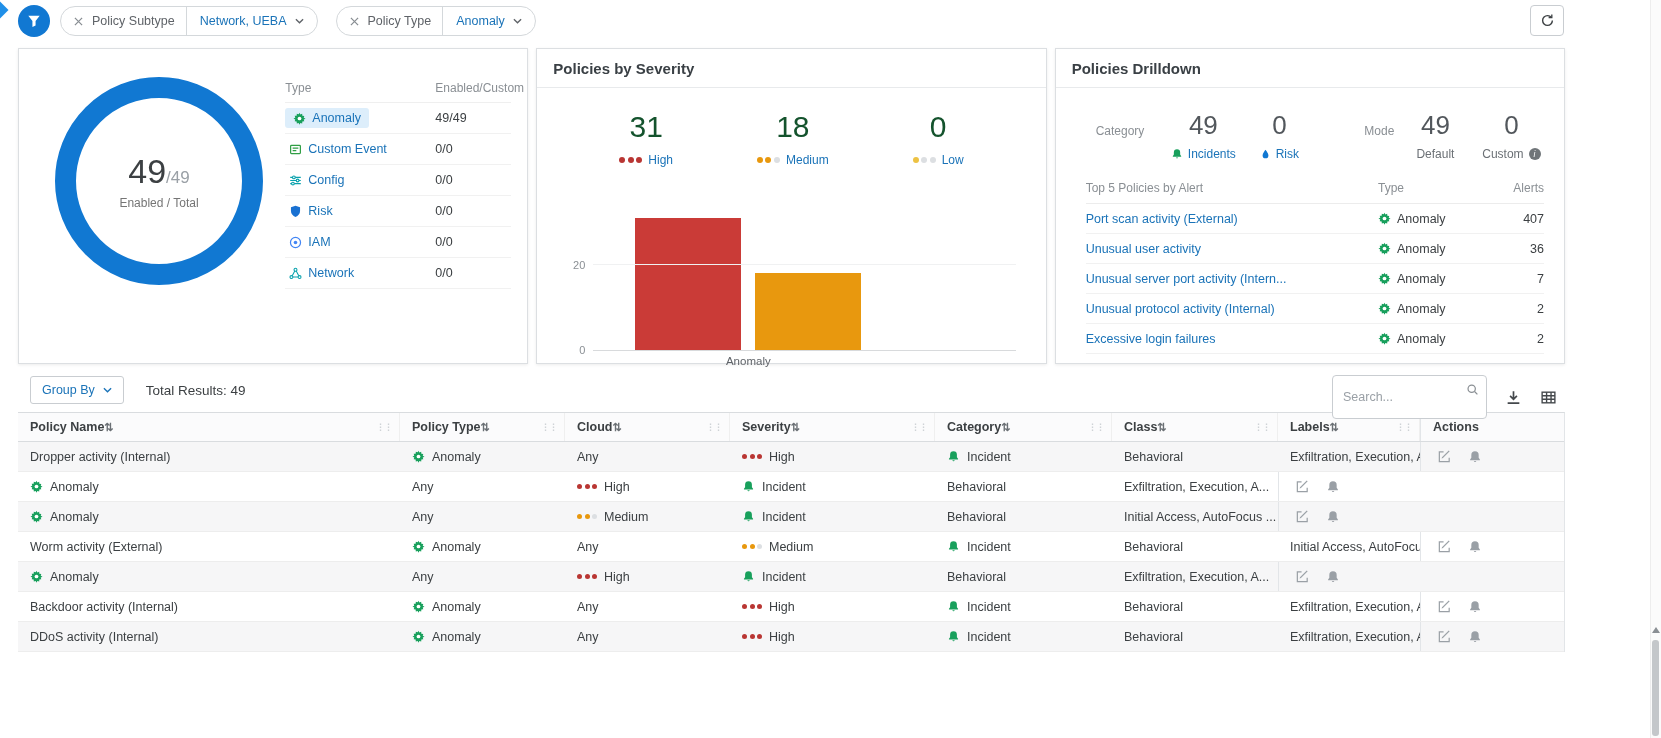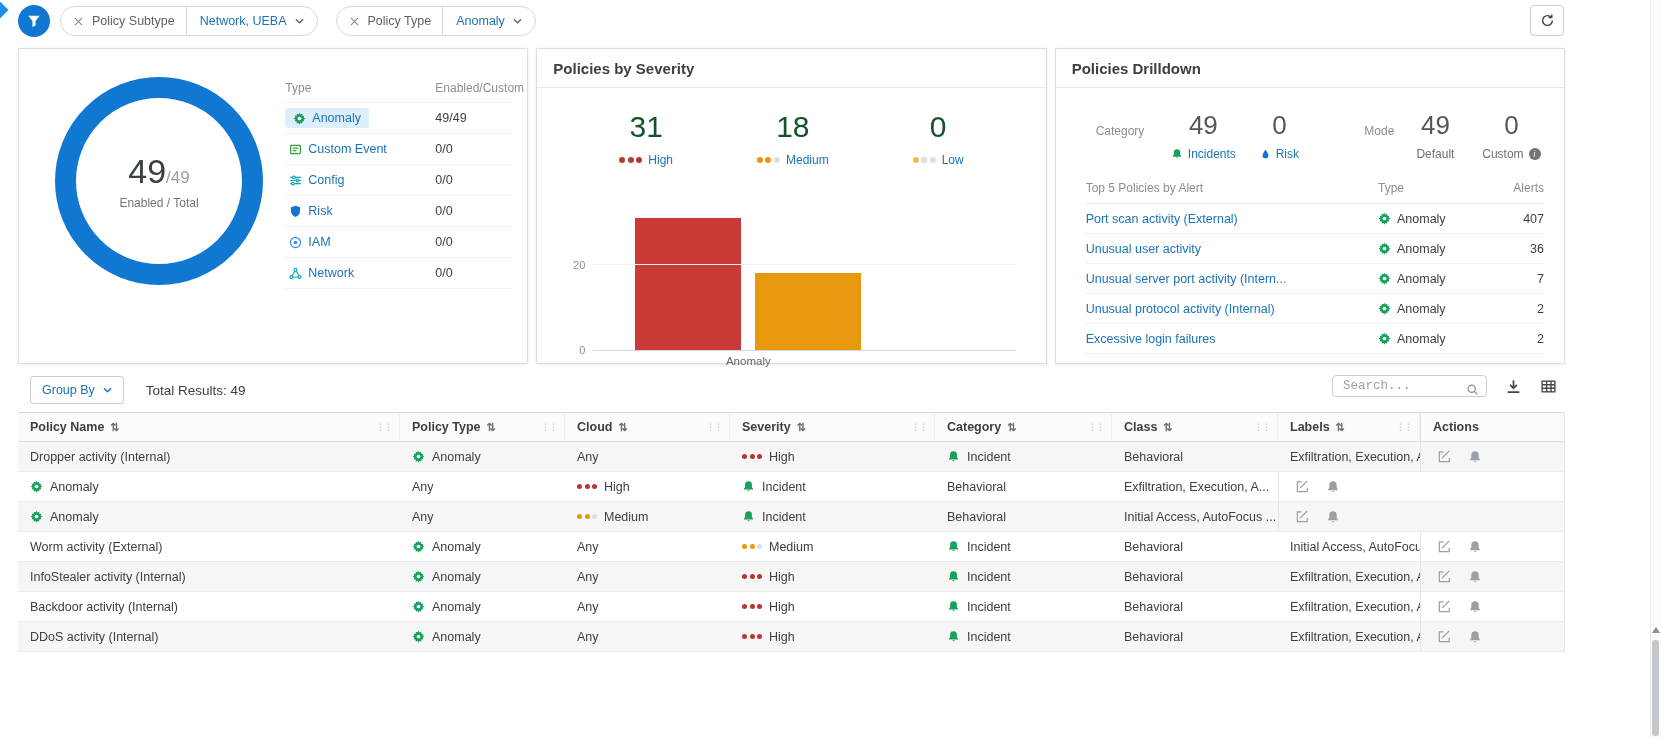--- a/index.html
+++ b/index.html
@@ -98,32 +98,32 @@
 .ddt-type{width:118px;display:flex;align-items:center;gap:6px;color:#3c4043}
 .ddt-alerts{width:48px;text-align:right;color:#3c4043}
 
 
 .toolbar{position:relative;display:flex;align-items:center;margin:8px 0 0 30px;height:36px;width:1527px}
 .btn-groupby{display:flex;align-items:center;gap:8px;background:#fff;border:1px solid #c9cdd1;
   border-radius:3px;height:28px;padding:0 11px;font-size:12.5px;color:#1a73b8;font-family:inherit;cursor:pointer}
 .total-results{margin-left:22px;font-size:13.5px;color:#3c4043}
 .toolbar-right{position:absolute;right:0;top:3px;display:flex;align-items:center;gap:18px}
 .search-box{position:relative}
-.search-box input{width:155px;height:22px;border:1px solid #c9cdd1;border-radius:4px;
-  padding:0 28px 0 10px;font-size:12.5px;font-family:Liberation Mono, monospace;color:#3c4043}
+.search-box input{width:155px;height:44px;border:1px solid #c9cdd1;border-radius:4px;
+  padding:0 28px 0 10px;font-size:12.5px;font-family:Liberation Sans, sans-serif;color:#3c4043}
 .search-box input::placeholder{color:#9aa0a6}
 .search-icon{position:absolute;right:8px;top:7px;color:#8a8f94;pointer-events:none}
 .tool-icon{color:#44484c;cursor:pointer;display:flex}
 
 
 .ptable{--cols:382px 165px 165px 205px 177px 166px 142px 145px;
   margin:4px 0 0 18px;width:1547px;border-top:1px solid #d9dcdf;border-right:1px solid #e2e5e8}
 .pt-head{display:grid;grid-template-columns:var(--cols);height:29px;background:#fbfbfc;
   border-bottom:1px solid #d9dcdf;font-size:12.5px;color:#3c4043}
-.pt-hcell{display:flex;align-items:center;gap:6px;padding-left:12px;height:100%;font-weight:700;
+.pt-hcell{display:flex;align-items:center;padding-left:12px;height:100%;font-weight:700;
   cursor:pointer;border-right:1px solid #efefef;min-width:0}
 .pt-hcell:last-child{border-right:none}
 .pt-hcell.actions{border-left:1px solid #e2e5e8;cursor:default;font-weight:700}
 .sort-icon{color:#6b7075;font-size:11px;line-height:1}
 .grip{margin-left:auto;padding-right:7px;color:#cfd3d6;font-size:9px;letter-spacing:-1px;cursor:col-resize}
 .pt-row{display:grid;grid-template-columns:var(--cols);height:30px;border-bottom:1px solid #ededed;
   font-size:12.5px;background:#fff}
 .pt-body .pt-row:nth-child(odd){background:#f6f6f7}
 .pt-cell{padding-left:12px;display:flex;align-items:center;gap:7px;height:100%;overflow:hidden;
   white-space:nowrap;min-width:0;color:#3c4043}
@@ -753,21 +753,20 @@
             </span>
             <span class="action-icon">
               <svg width="14" height="14" viewBox="0 0 16 16" fill="currentColor">
                 <path d="M8 1.5a4.2 4.2 0 0 0-4.2 4.2v3.1L2.4 10.9v.9h11.2v-.9L12.2 8.8V5.7A4.2 4.2 0 0 0 8 1.5zM6.6 12.6a1.5 1.5 0 0 0 2.9 0z"></path>
               </svg>
             </span>
           </div>
         </div>
 
         <div class="pt-row">
-          <div class="pt-cell name">InfoStealer activity (Internal)</div>
           <div class="pt-cell">
             <span class="ticon green">
               <svg width="13" height="13" viewBox="0 0 16 16" fill="currentColor">
                 <path d="M8 .8l1 2.2 2.3-.7.2 2.4 2.4.2-.7 2.3 2.2 1-2.2 1 .7 2.3-2.4.2-.2 2.4-2.3-.7-1 2.2-1-2.2-2.3.7-.2-2.4-2.4-.2.7-2.3L.6 8l2.2-1-.7-2.3 2.4-.2.2-2.4 2.3.7z"></path>
                 <circle cx="8" cy="8" r="2.3" fill="#fff"></circle>
               </svg>
             </span>
             <span>Anomaly</span>
           </div>
           <div class="pt-cell">Any</div>

